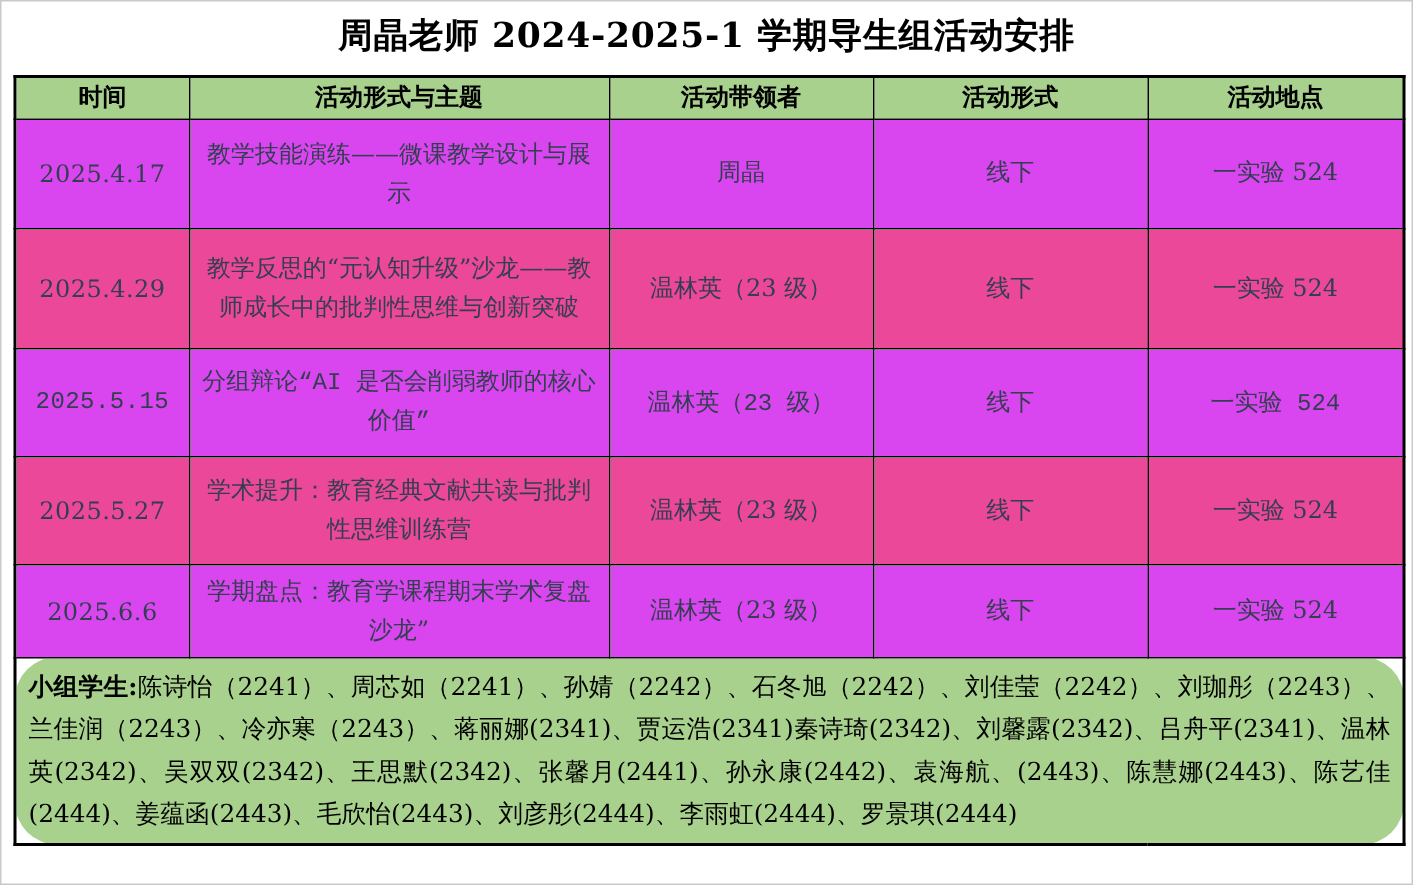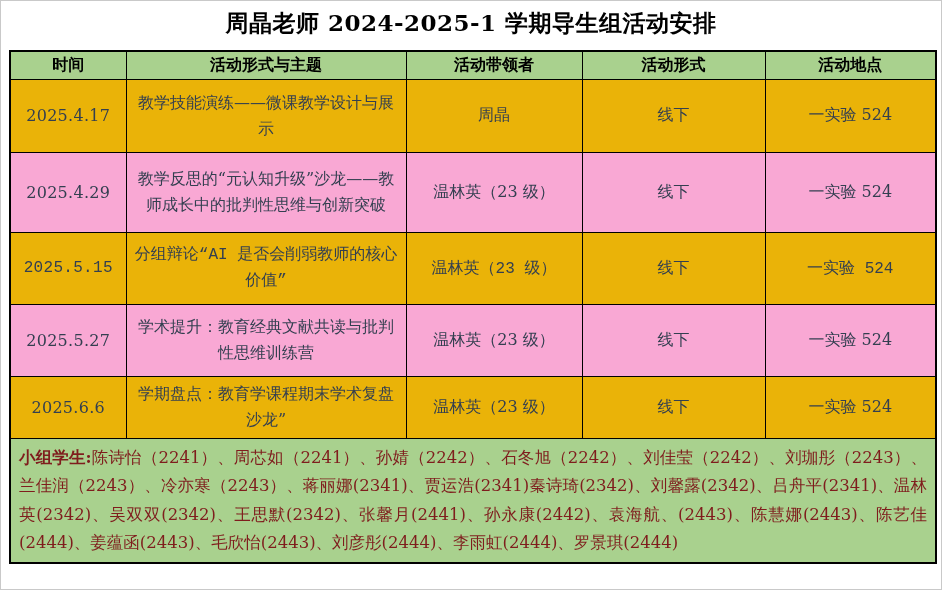--- a/index.html
+++ b/index.html
@@ -32,37 +32,38 @@
     border: 1.5px solid #000000;
     text-align: center;
     vertical-align: middle;
     color: #333f50;
     font-size: 16px;
     padding: 2px 6px;
     overflow: hidden;
   }
   tr.header-row { height: 28px; background: #a9d18e; }
   tr.header-row th { color: #000000; font-weight: bold; font-size: 16px; }
-  tr.body-row { background: #eab308; }
-  tr.body-row.highlight { background: #f9a8d4; }
+  tr.body-row { background: #d946ef; }
+  tr.body-row.highlight { background: #ec4899; }
   tr.r0 { height: 73px; }
   tr.r1 { height: 80px; }
   tr.r2 { height: 72px; font-family: Liberation Mono, monospace; }
   tr.r3 { height: 72px; padding-left: 23px; }
   tr.r4 { height: 62px; }
   td.time-cell { font-size: 16px; letter-spacing: 0.3px; }
   td.theme-cell { line-height: 26px; padding: 2px 12px; }
   tr.footer-row { height: 112px; background: #a9d18e; }
   tr.footer-row td {
     text-align: justify;
     vertical-align: top;
-    color: #7f1d1d;
+    color: #000000;
     font-size: 16.5px;
     line-height: 28.5px;
     padding: 5px 8px 4px 8px;
+    border-radius: 28px;
   }
   .students-label { font-weight: bold; }
 </style>
 </head>
 <body>
 
 <div class="page">
 
   <div class="title">周晶老师 2024-2025-1 学期导生组活动安排</div>
 

